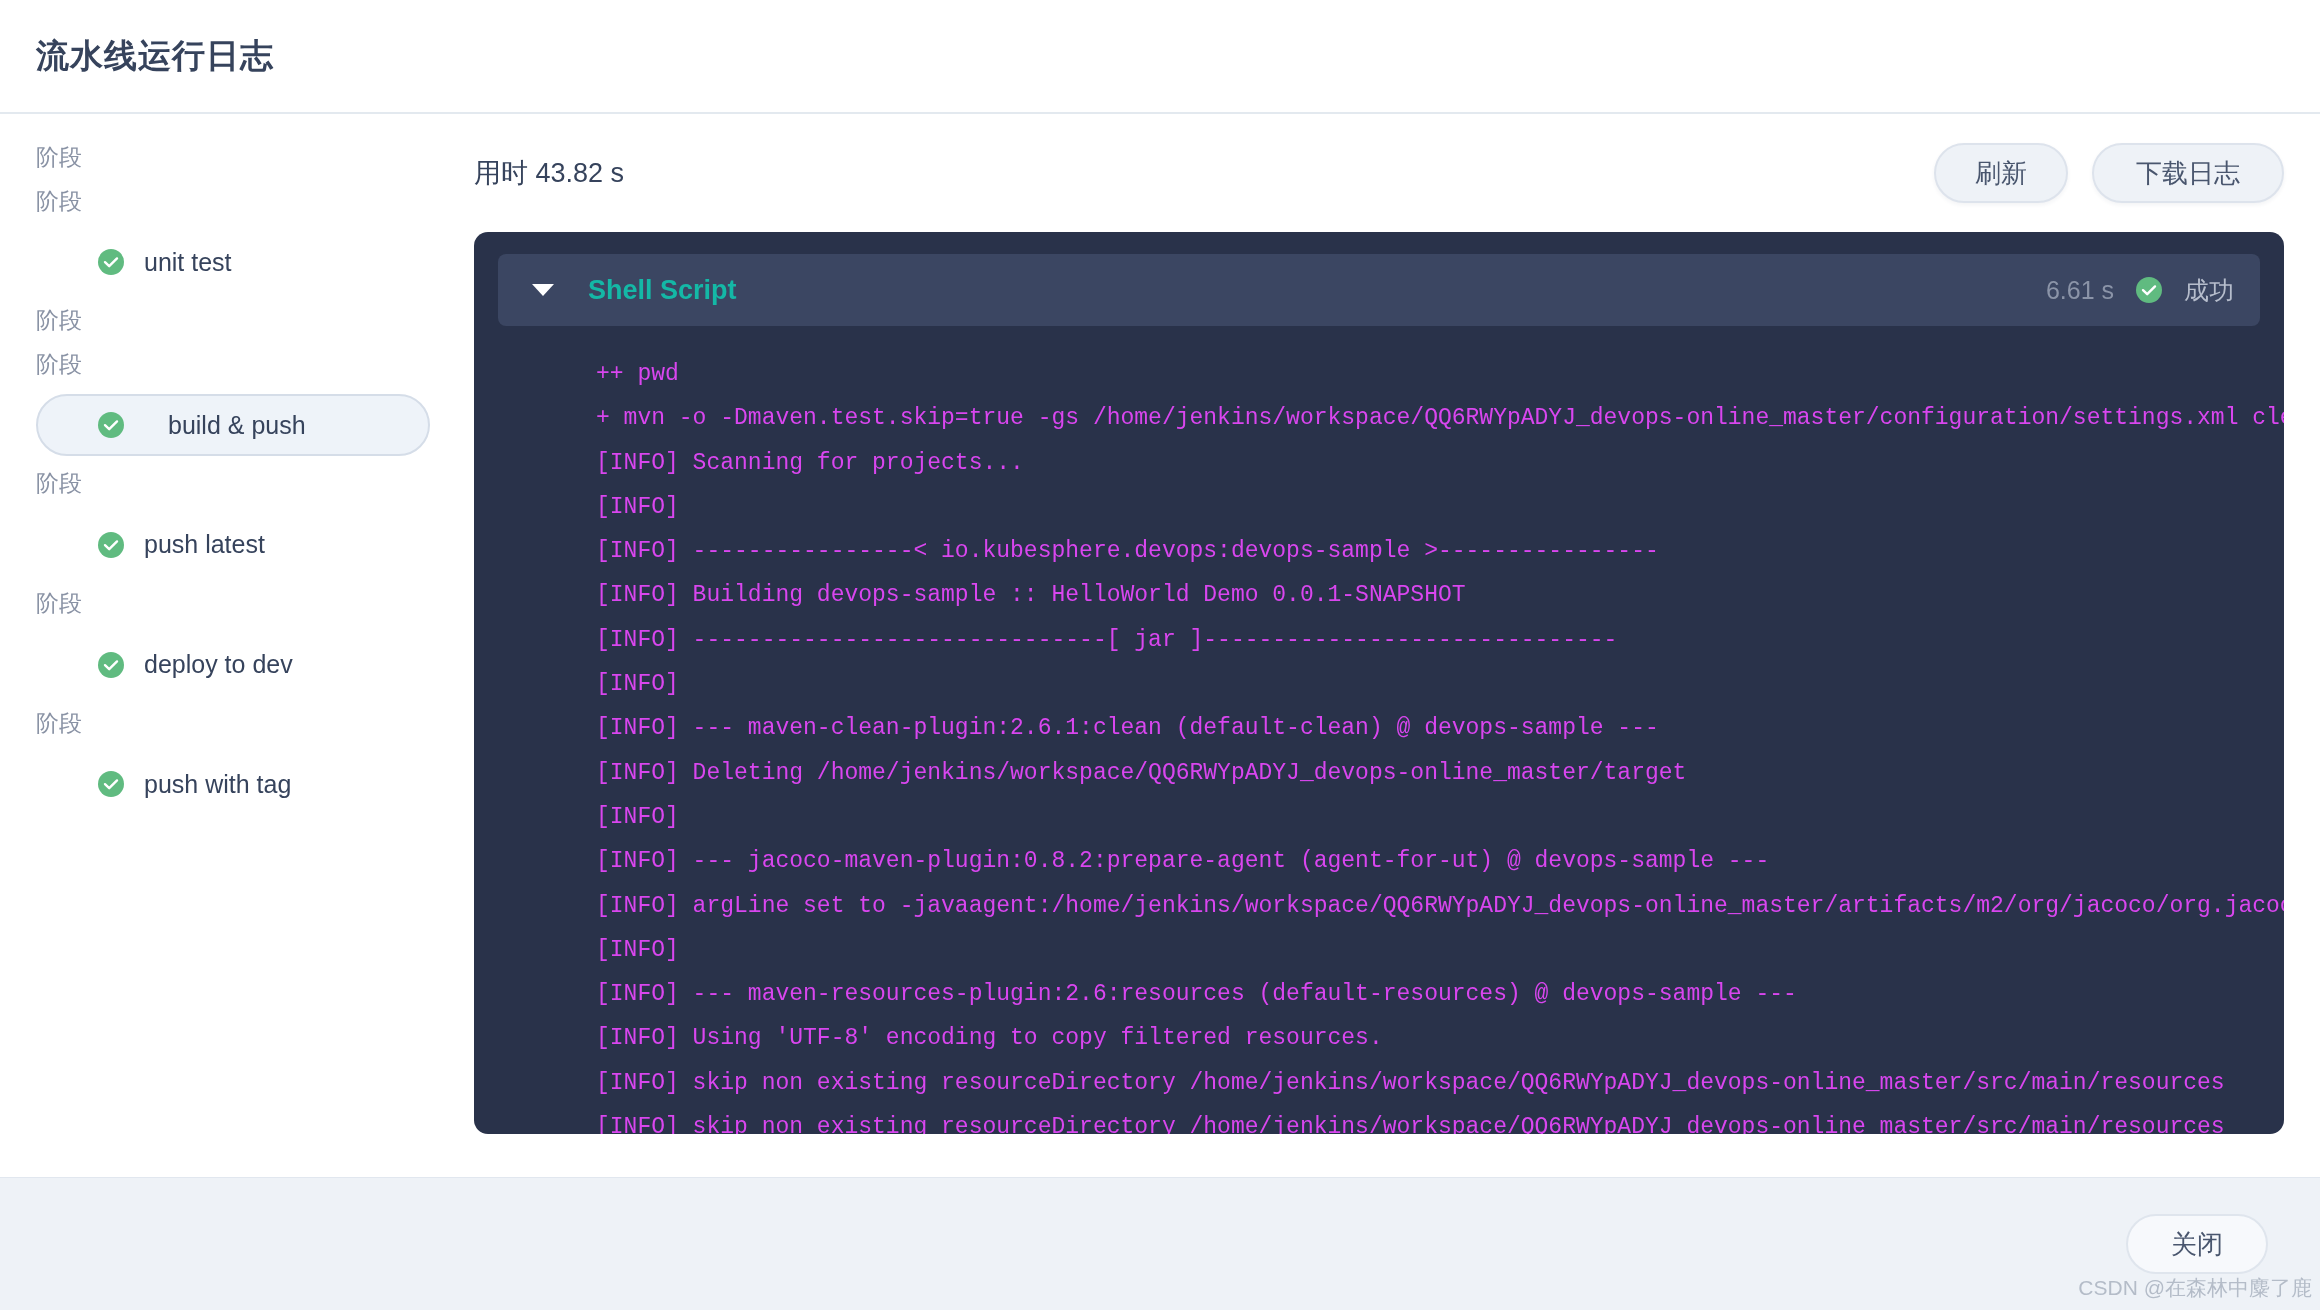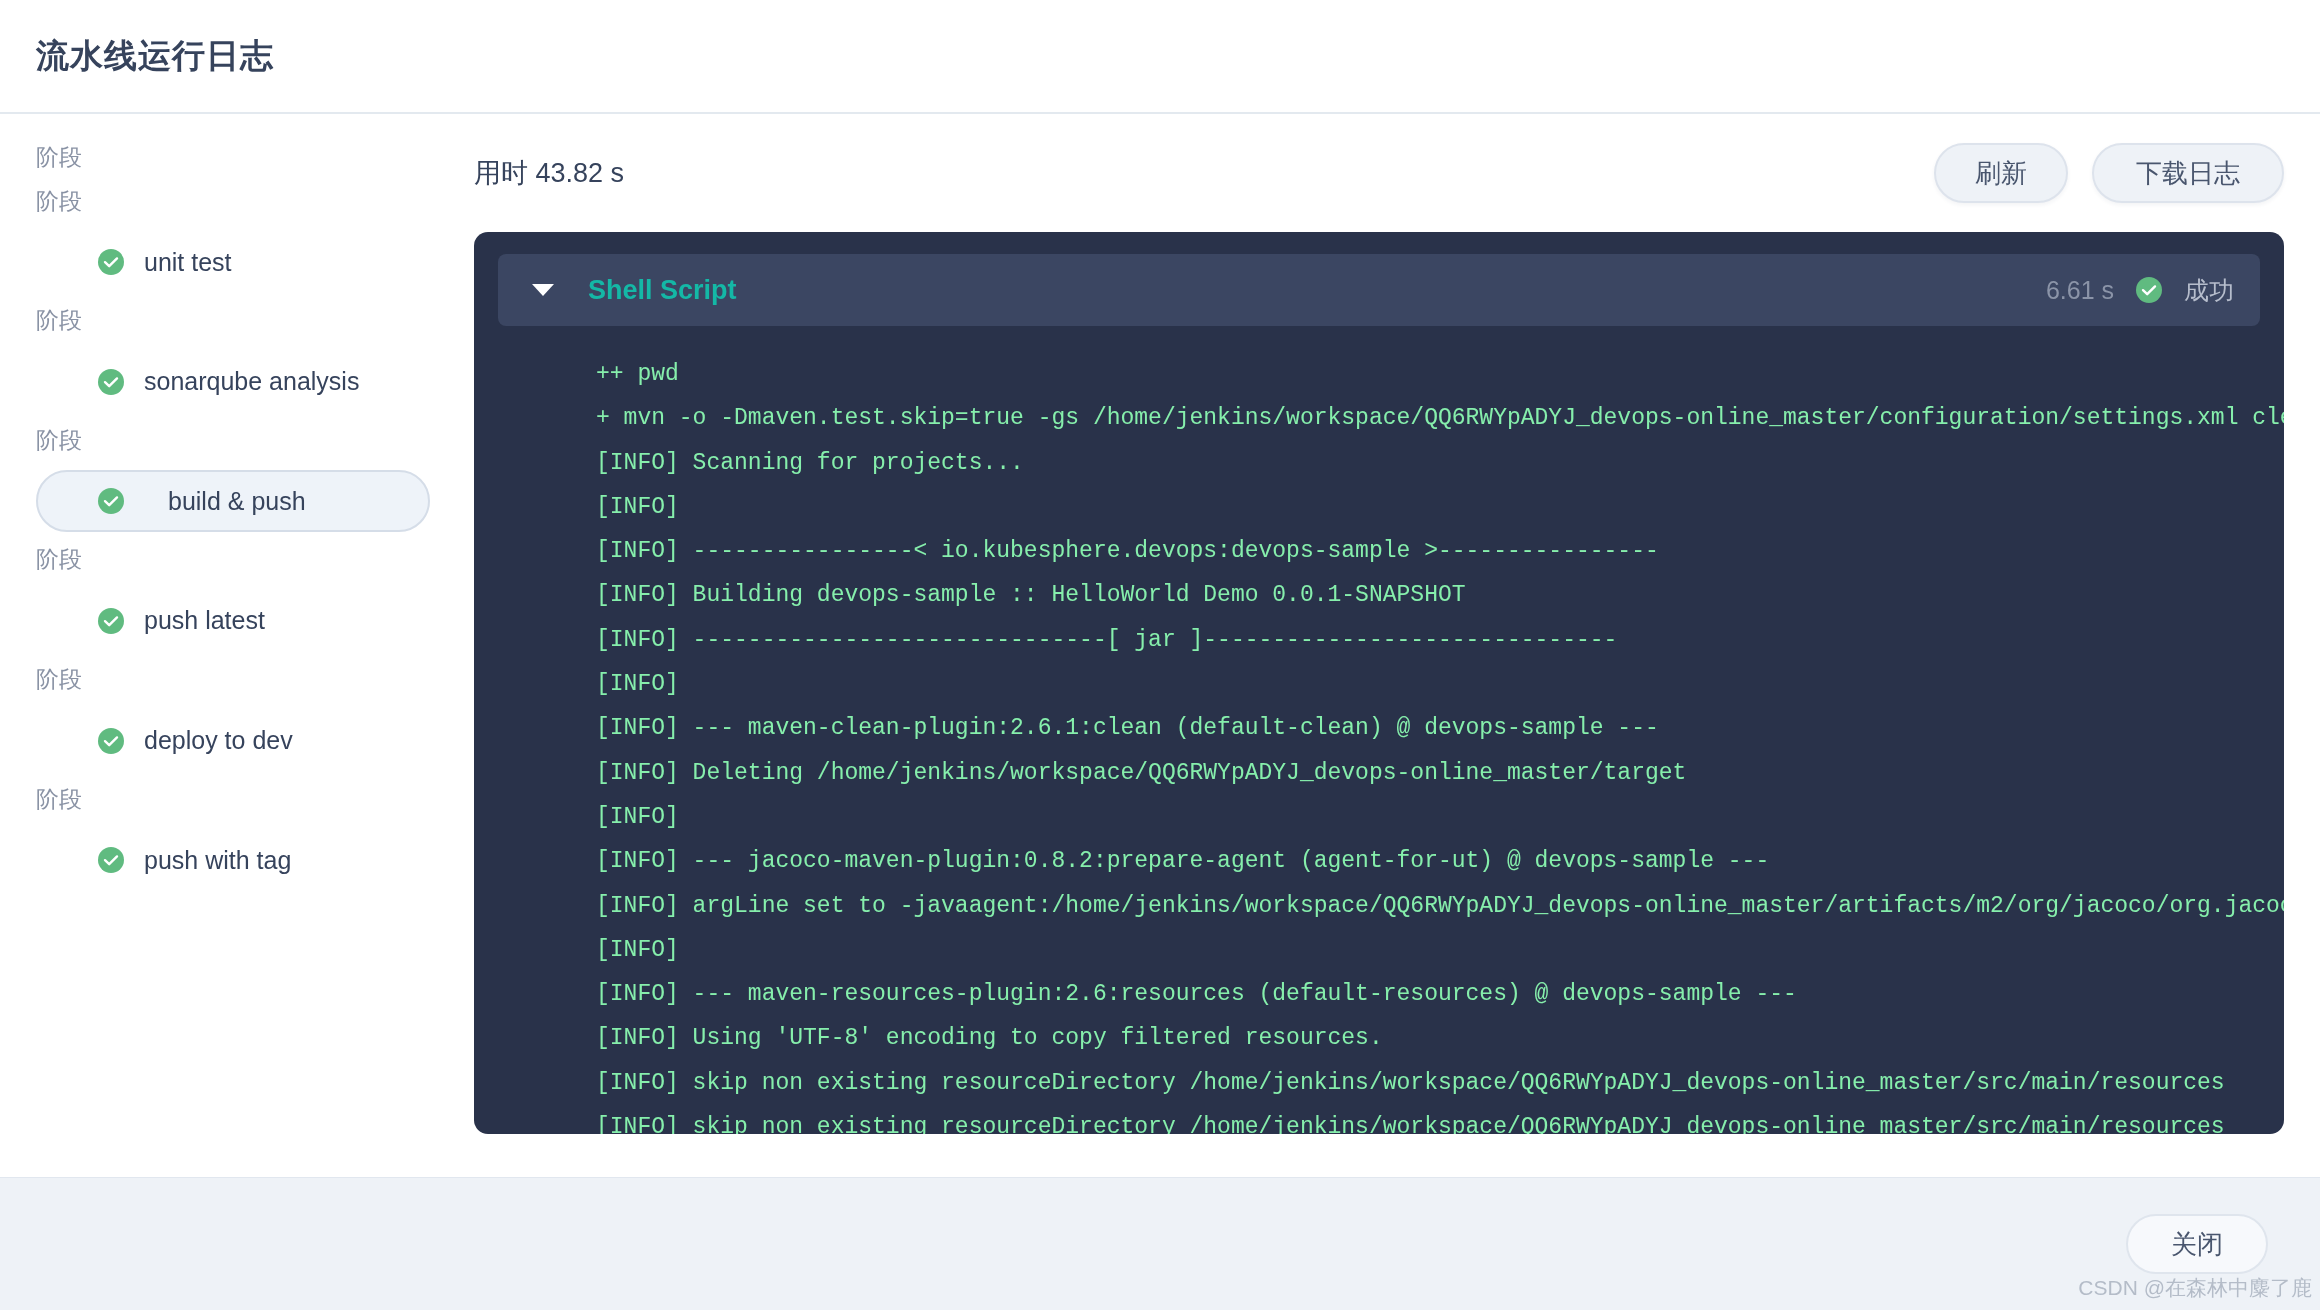--- a/index.html
+++ b/index.html
@@ -185,21 +185,21 @@
     color: #b6bdcc;
     white-space: nowrap;
   }
   .step-right .check { width: 26px; height: 26px; display: block; }
 
   .log-lines {
     padding: 26px 0 0 122px;
     font-family: "Liberation Mono", "DejaVu Sans Mono", monospace;
     font-size: 23px;
     line-height: 44.3px;
-    color: #86efac;
+    color: #d946ef;
     white-space: pre;
     overflow: hidden;
   }
   .log-line { white-space: pre; }
 
   
   .footer {
     flex: 0 0 133px;
     background: #eef2f7;
     border-top: 1px solid #e1e7ef;
@@ -257,27 +257,20 @@
             <div class="stage-item">
               <span class="check"><svg viewBox="0 0 26 26" width="26" height="26" aria-hidden="true">
                   <circle cx="13" cy="13" r="13" fill="#60bb80"></circle>
                   <path d="M7 13.2 L11.2 17.2 L19 9.4" fill="none" stroke="#ffffff" stroke-width="2.4" stroke-linecap="round" stroke-linejoin="round"></path>
                 </svg></span>
               <span class="stage-name">unit test</span>
             </div>
           </div>
           <div class="stage-group">
             <div class="stage-label">阶段</div>
-            <div class="stage-item">
-              <span class="check"><svg viewBox="0 0 26 26" width="26" height="26" aria-hidden="true">
-                  <circle cx="13" cy="13" r="13" fill="#60bb80"></circle>
-                  <path d="M7 13.2 L11.2 17.2 L19 9.4" fill="none" stroke="#ffffff" stroke-width="2.4" stroke-linecap="round" stroke-linejoin="round"></path>
-                </svg></span>
-              <span class="stage-name">sonarqube analysis</span>
-            </div>
           </div>
           <div class="stage-group">
             <div class="stage-label">阶段</div>
             <div class="stage-item selected">
               <span class="check"><svg viewBox="0 0 26 26" width="26" height="26" aria-hidden="true">
                   <circle cx="13" cy="13" r="13" fill="#60bb80"></circle>
                   <path d="M7 13.2 L11.2 17.2 L19 9.4" fill="none" stroke="#ffffff" stroke-width="2.4" stroke-linecap="round" stroke-linejoin="round"></path>
                 </svg></span>
               <span class="stage-name">build &amp; push</span>
             </div>

